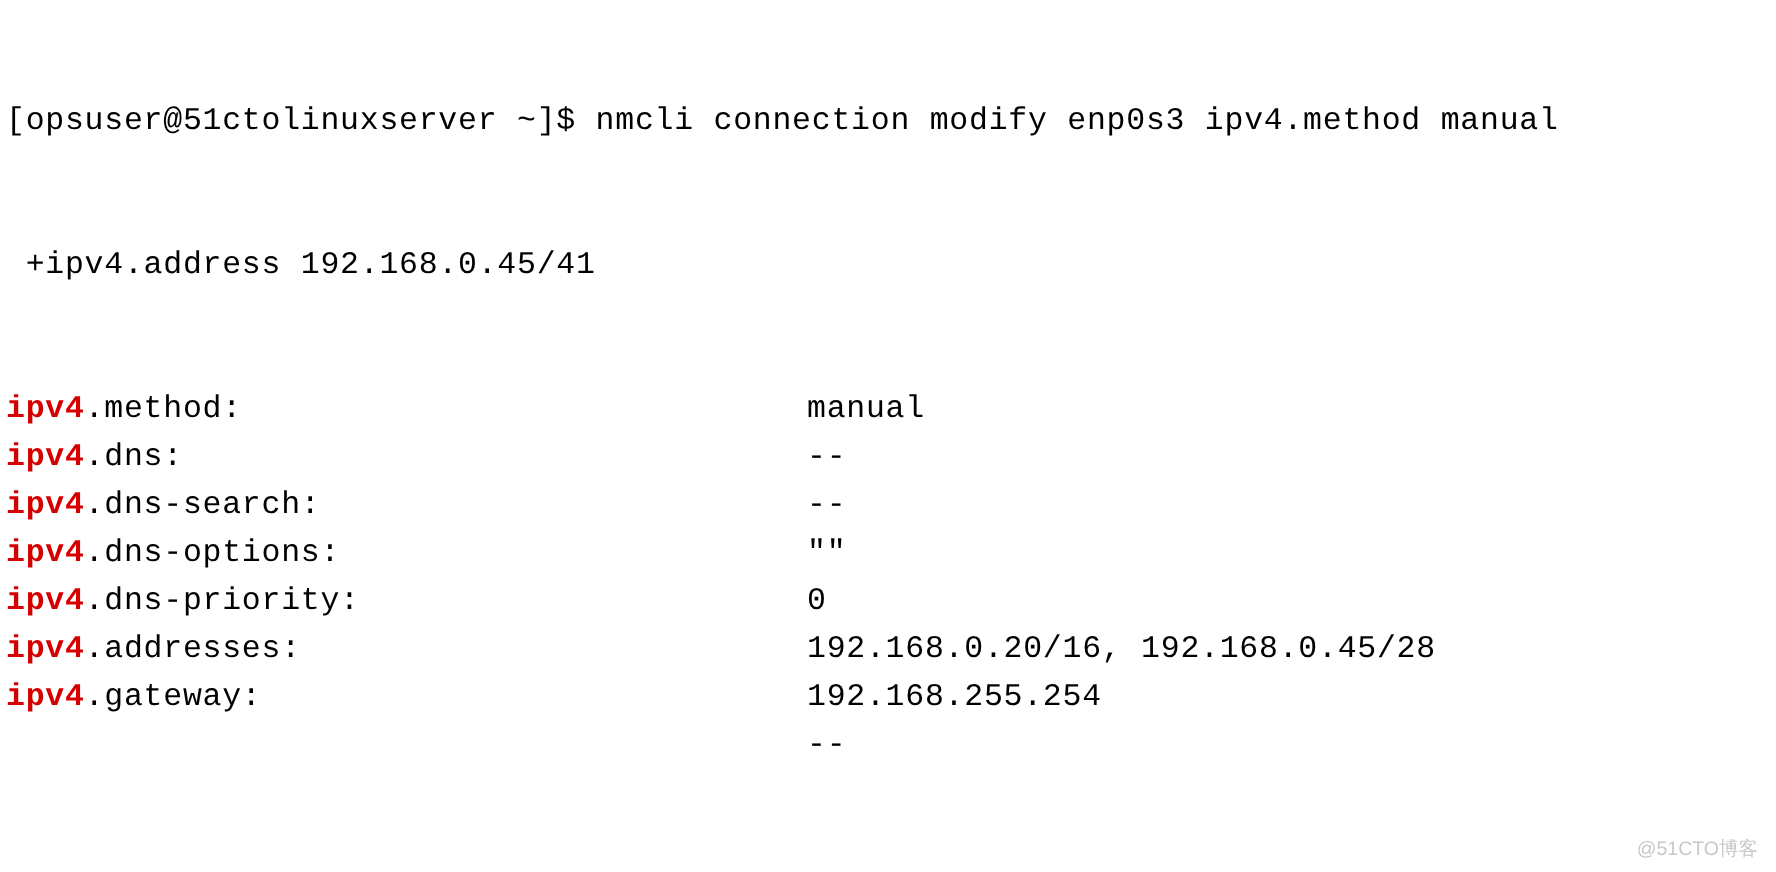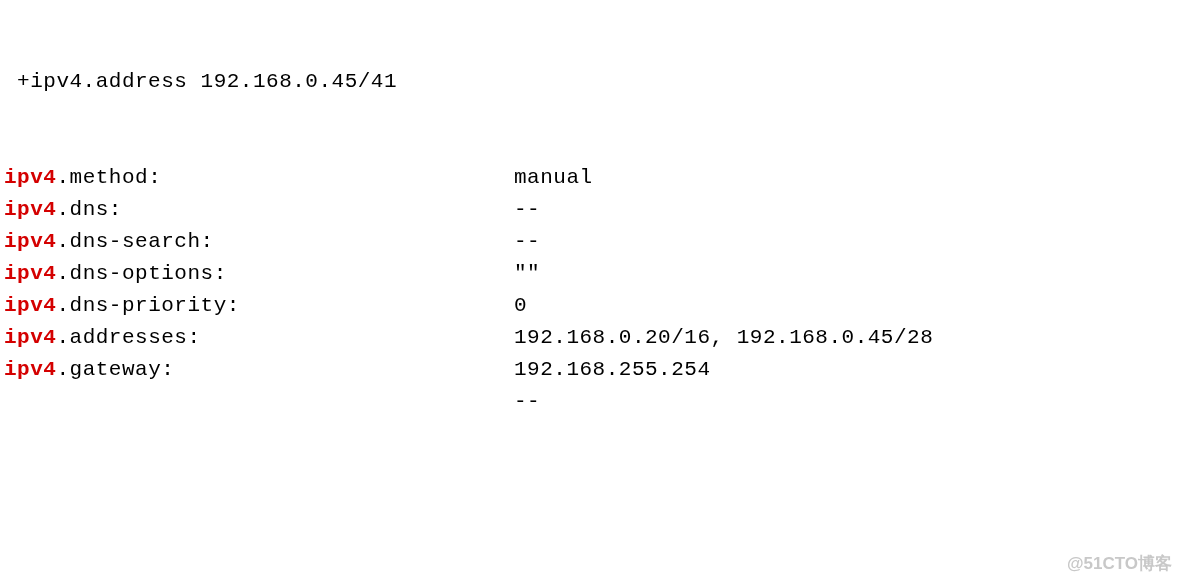--- a/index.html
+++ b/index.html
@@ -17,44 +17,45 @@
     color: #000000;
     white-space: pre;
     padding: 2px 0 0 4px;
     letter-spacing: 0.5px;
   }
   .prompt-line {
     display: block;
   }
   .kv-row {
     display: flex;
+    gap: 24px;
   }
   .key-col {
     width: 510px;
     flex-shrink: 0;
   }
   .val-col {
     flex: 1;
   }
   .hl {
     color: #d40000;
     font-weight: bold;
   }
   .watermark {
     position: absolute;
     right: 12px;
     bottom: 6px;
     font-family: Arial, sans-serif;
-    font-size: 17px;
+    font-size: 13px;
     color: #c8c8c8;
     letter-spacing: 0;
-    font-weight: bold;
   }
 </style>
 </head>
 <body>
 
 <div class="terminal">
+  <span class="prompt-line"><span>[opsuser@51ctolinuxserver ~]$ </span><span>nmcli connection modify enp0s3 ipv4.method manual</span></span>
   <span class="prompt-line"> +ipv4.address 192.168.0.45/41</span>
   <div id="rows-container"><div class="kv-row"><span class="key-col"><span class="hl">ipv4</span><span>.method:</span></span><span class="val-col">manual</span></div><div class="kv-row"><span class="key-col"><span class="hl">ipv4</span><span>.dns:</span></span><span class="val-col">--</span></div><div class="kv-row"><span class="key-col"><span class="hl">ipv4</span><span>.dns-search:</span></span><span class="val-col">--</span></div><div class="kv-row"><span class="key-col"><span class="hl">ipv4</span><span>.dns-options:</span></span><span class="val-col">""</span></div><div class="kv-row"><span class="key-col"><span class="hl">ipv4</span><span>.dns-priority:</span></span><span class="val-col">0</span></div><div class="kv-row"><span class="key-col"><span class="hl">ipv4</span><span>.addresses:</span></span><span class="val-col">192.168.0.20/16, 192.168.0.45/28</span></div><div class="kv-row"><span class="key-col"><span class="hl">ipv4</span><span>.gateway:</span></span><span class="val-col">192.168.255.254</span></div><div class="kv-row"><span class="key-col"></span><span class="val-col">--</span></div></div>
 </div>
 
 <div class="watermark">@51CTO博客</div>
 
 </body></html>

